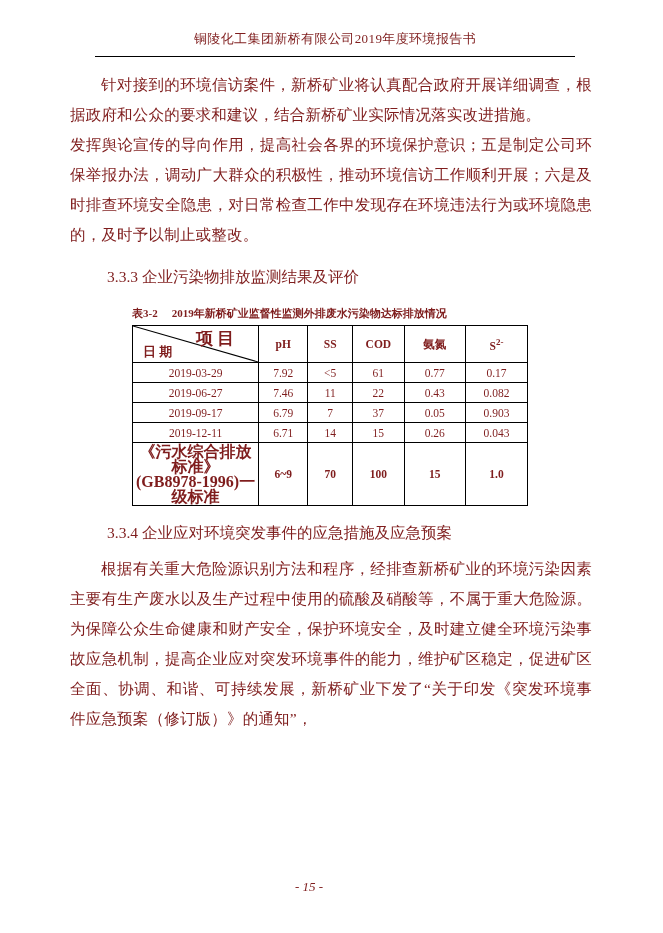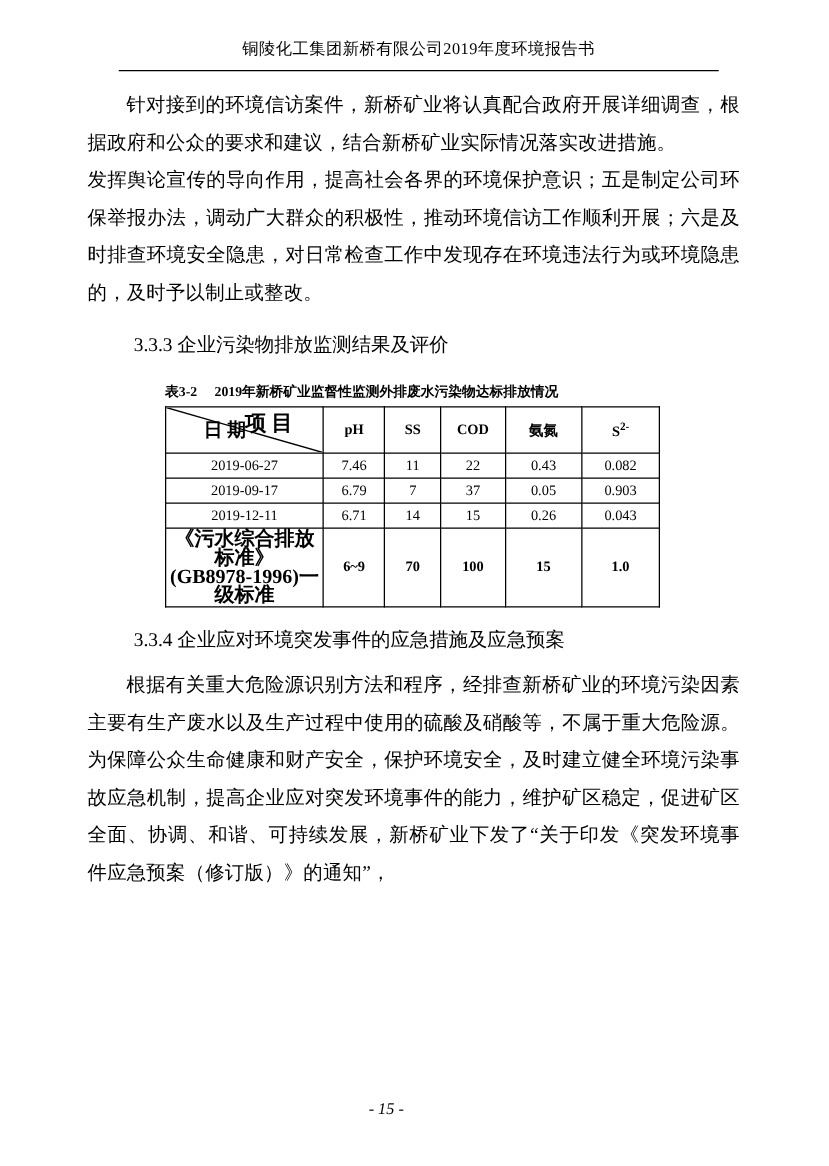--- a/index.html
+++ b/index.html
@@ -8,21 +8,21 @@
     background: #6e6e6e;
   }
   .page {
     position: relative;
     width: 663px;
     height: 933px;
     background: #ffffff;
     margin: 0 auto;
     overflow: hidden;
     font-family: "Liberation Serif", "DejaVu Serif", serif;
-    color: #000000;
+    color: #7f1d1d;
     box-sizing: border-box;
   }
   .header {
     position: absolute;
     top: 30px;
     left: 100px;
     width: 470px;
     text-align: center;
     font-size: 13px;
     letter-spacing: 0.4px;
@@ -106,25 +106,24 @@
   }
   td.corner .c-top {
     position: absolute;
     top: 1px;
     right: 24px;
     font-weight: bold;
     font-size: 17px;
   }
   td.corner .c-bottom {
     position: absolute;
-    bottom: 8px;
+    bottom: 1px;
     left: 10px;
     font-weight: bold;
-    font-size: 15px;
-    margin-left: 20px;
+    font-size: 13px;
   }
   tr.std td {
     font-weight: bold;
     height: 16px;
   }
   td.std-label {
     line-height: 15px;
     font-size: 16px;
     padding: 2px 2px;
   }
@@ -170,20 +169,28 @@
             </td>
             <td style="width:48px">pH</td>
             <td style="width:44px">SS</td>
             <td style="width:50px">COD</td>
             <td style="width:62px">氨氮</td>
             <td style="width:62px"><span>S</span><span class="sup">2-</span></td>
           </tr>
         </thead>
         <tbody>
           <tr>
+            <td>2019-03-29</td>
+            <td>7.92</td>
+            <td>&lt;5</td>
+            <td>61</td>
+            <td>0.77</td>
+            <td>0.17</td>
+          </tr>
+          <tr>
             <td>2019-06-27</td>
             <td>7.46</td>
             <td>11</td>
             <td>22</td>
             <td>0.43</td>
             <td>0.082</td>
           </tr>
           <tr>
             <td>2019-09-17</td>
             <td>6.79</td>

